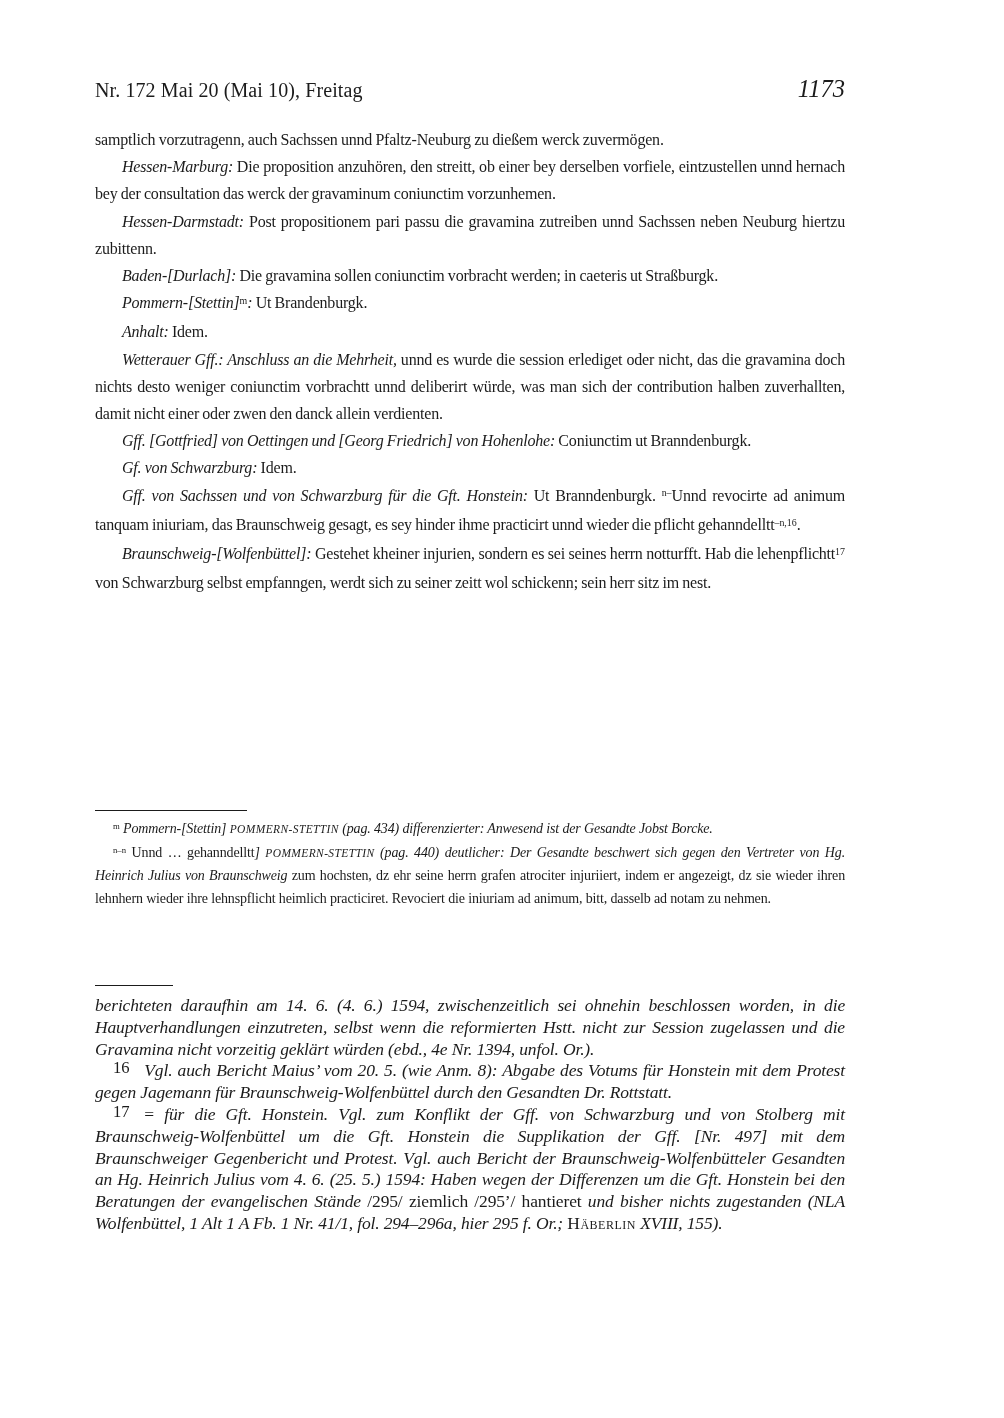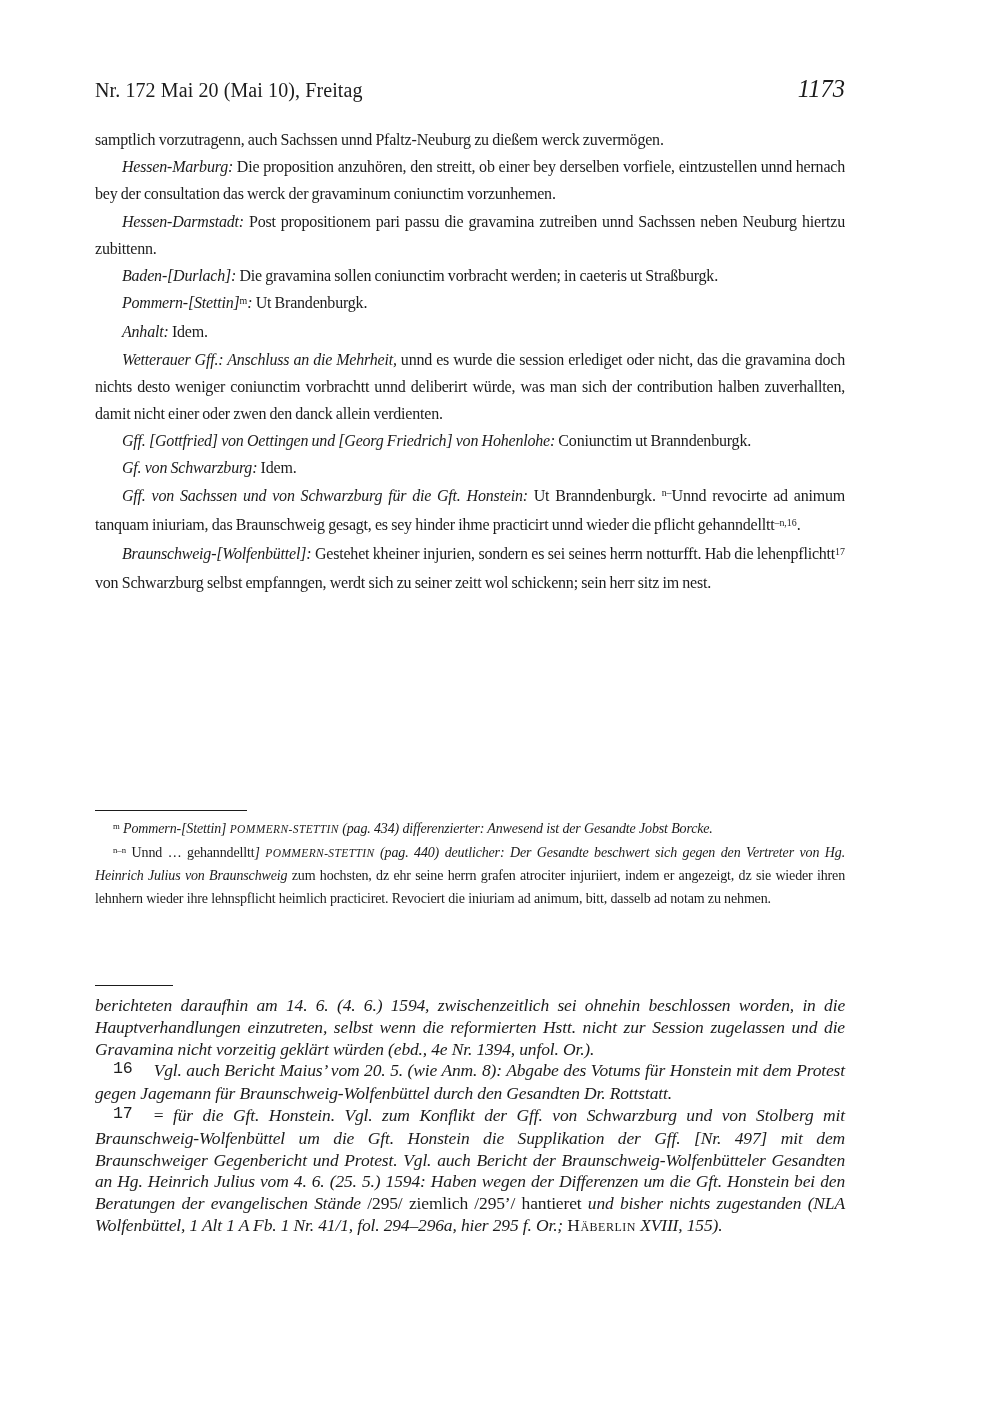--- a/index.html
+++ b/index.html
@@ -72,23 +72,22 @@
   }
   .smallcaps {
     font-style: normal;
     font-variant: small-caps;
     letter-spacing: 0.5px;
   }
   .fnum {
     font-style: normal;
     position: relative;
     top: -3px;
-    margin-right: 21px;
+    margin-right: 15px;
     font-size: 0.95em;
-    font-family: Liberation Mono, monospace;
   }
   .fn-rule {
     position: absolute;
     left: 0;
     border-top: 1.7px solid #1b1b1b;
   }
   .rule-1 { top: 810px; width: 152px; }
   .rule-2 { top: 985px; width: 78px; }
   .apparatus {
     position: absolute;

